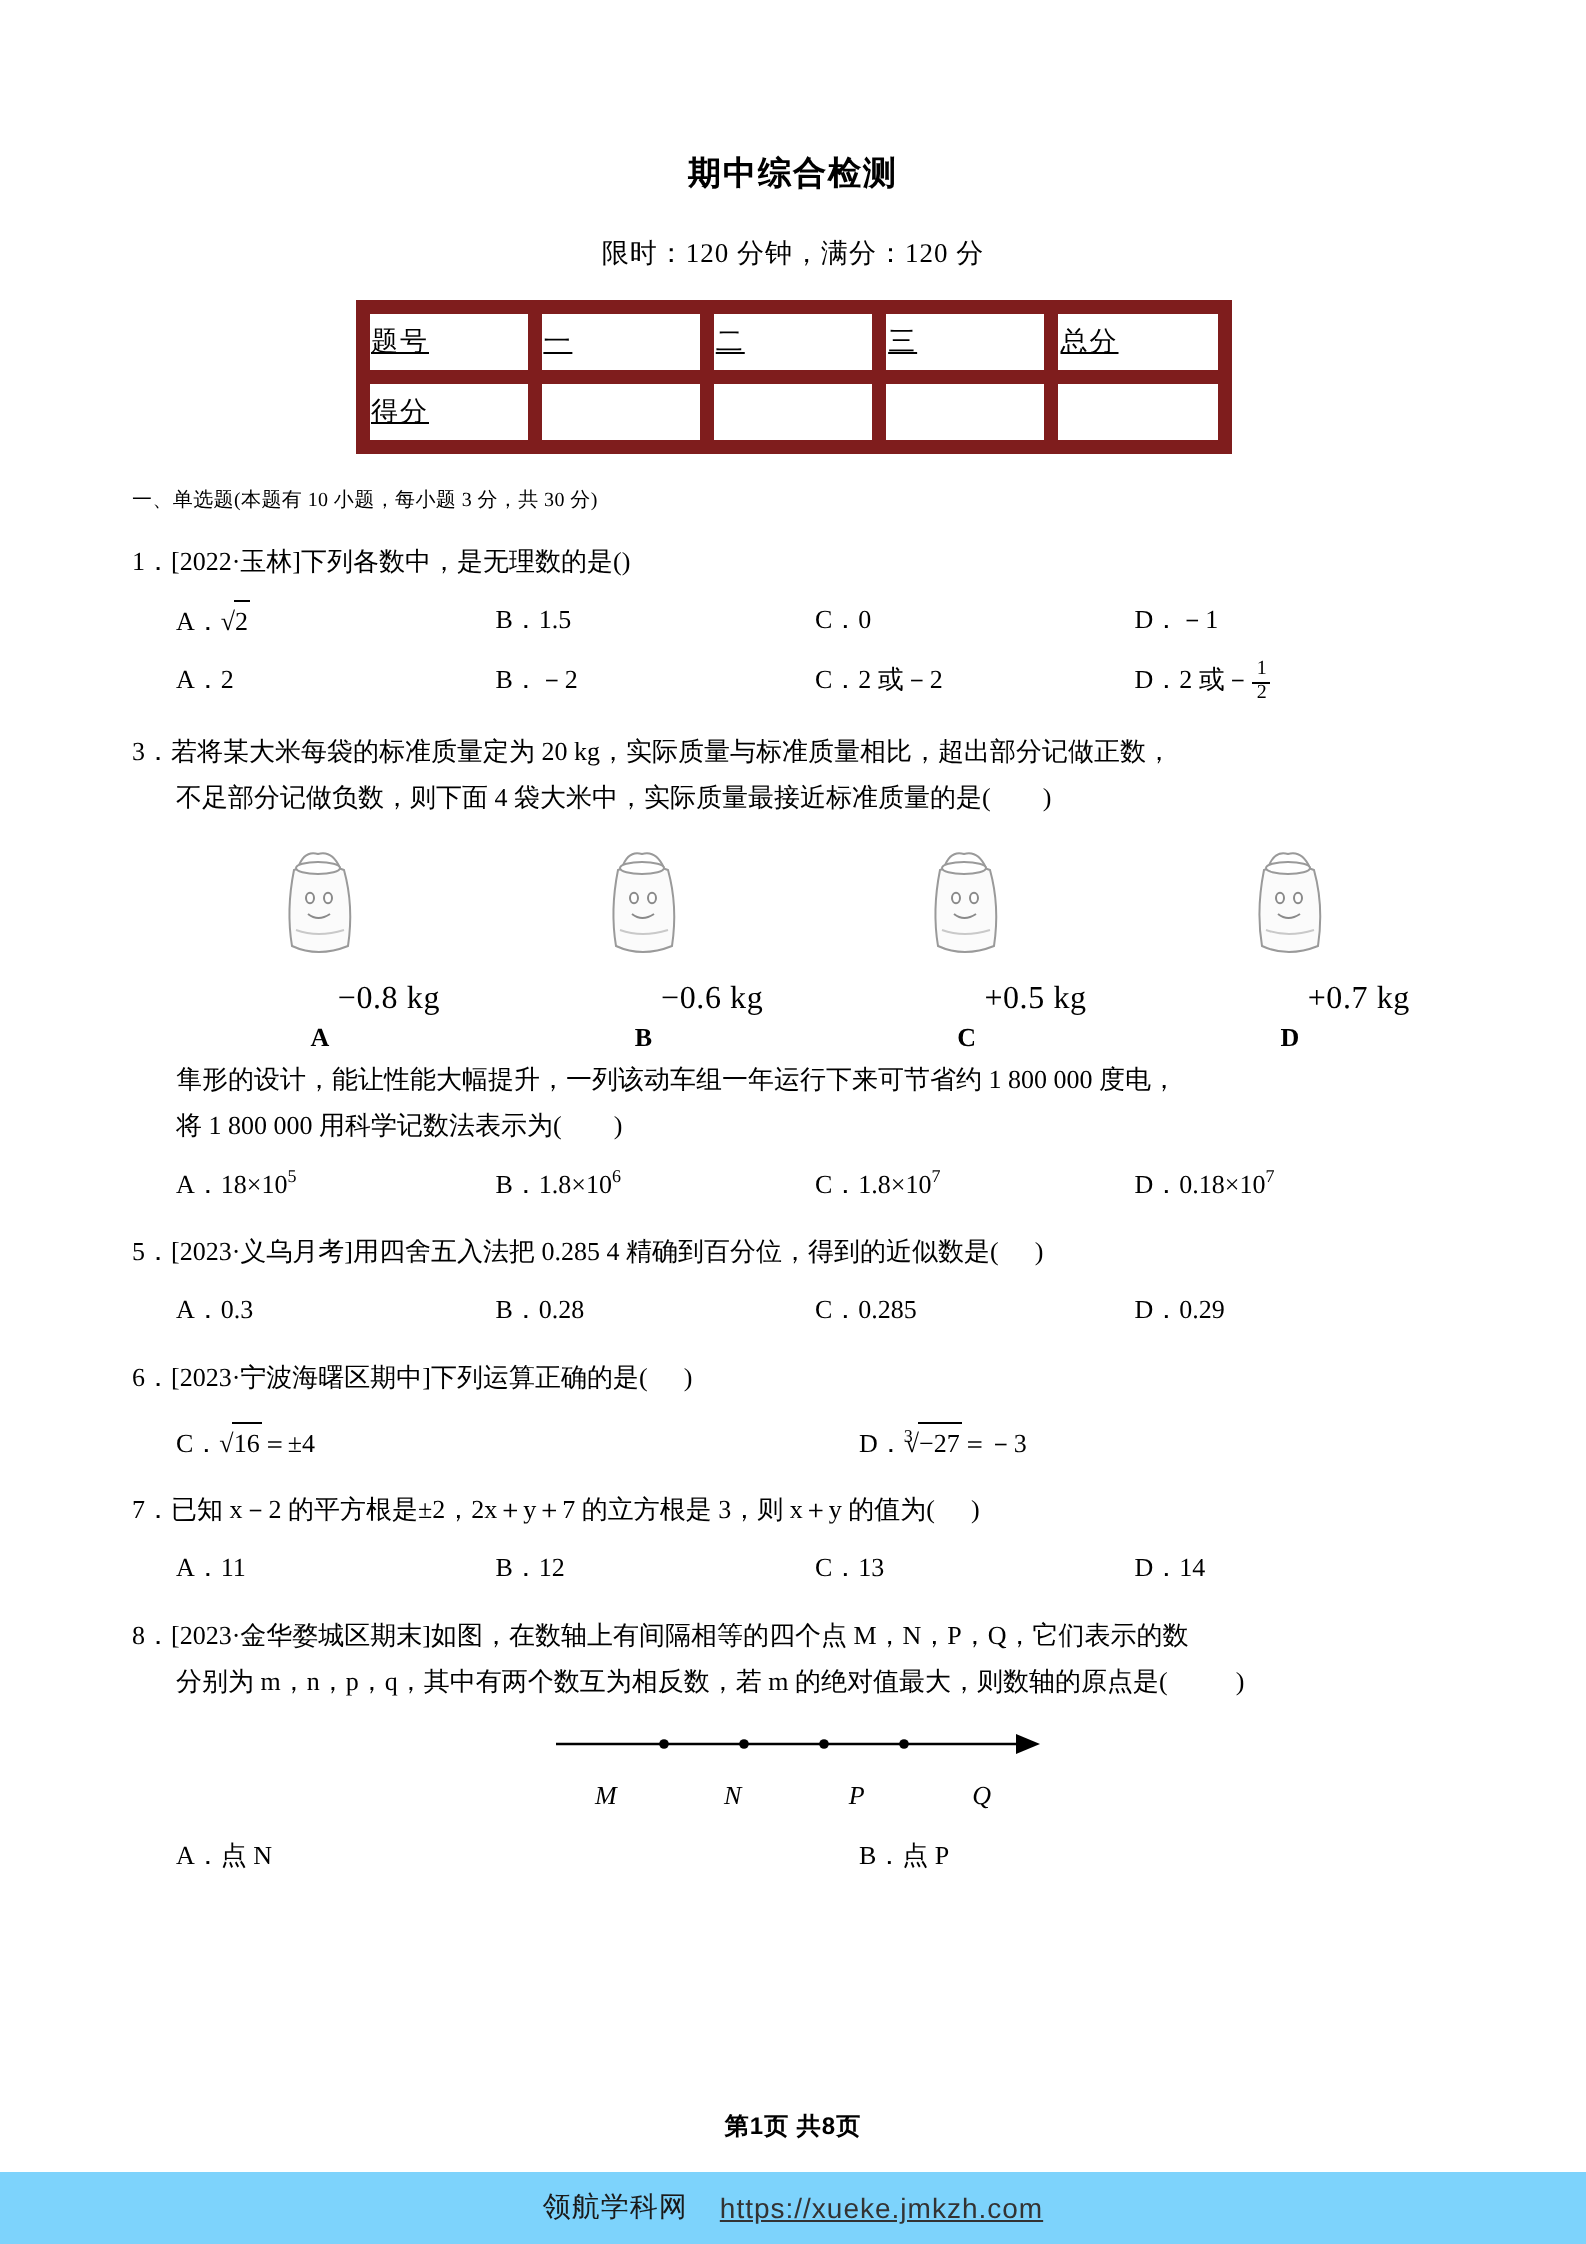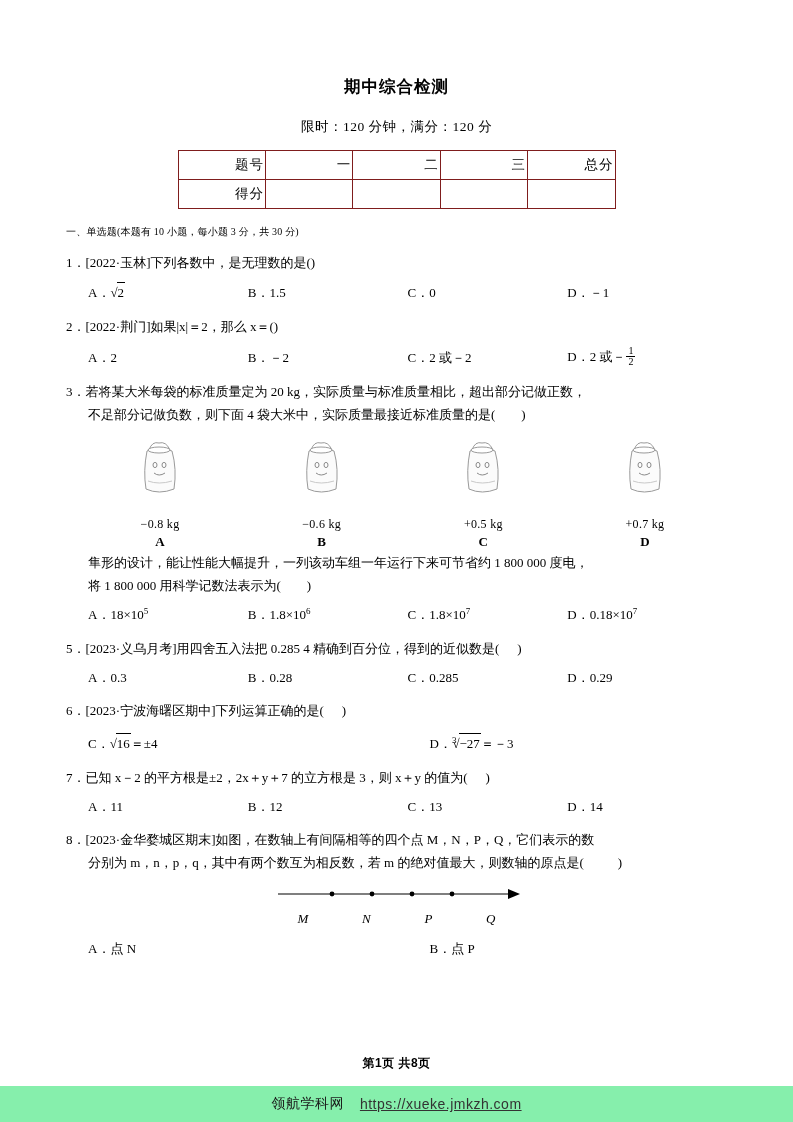--- a/index.html
+++ b/index.html
@@ -30,25 +30,26 @@
     font-size:13.5px;
     margin-top:20px;
     letter-spacing:0.5px;
   }
   table.score {
     margin: 14px auto 0 auto;
     border-collapse: collapse;
     width: 438px;
   }
   table.score td {
-    border:1px solid #7f1d1d;
+    border:7px solid #7f1d1d;
     height:26px;
-    text-align:right;
+    text-align:left;
     font-size:13.5px;
     letter-spacing:1px;
+    text-decoration:underline;
   }
   table.score td.lbl { width:88px; }
   table.score td.col { width:88px; }
 
   .sec-head {
     font-size:10px;
     margin-top:16px;
     letter-spacing:0.2px;
   }
   .q {
@@ -59,21 +60,21 @@
   }
   .opts {
     display:flex;
     font-size:13px;
     margin-top:9px;
     line-height:1.5;
   }
   .opts .op { }
   .opt4 .op { width:25%; }
   .opt2 .op { width:50%; }
-  .indent { padding-left:22px;align-items:flex-end; }
+  .indent { padding-left:22px; }
 
   
   .sqrt { display:inline-block; white-space:nowrap; }
   .sqrt > .sign { display:inline-block; }
   .sqrt > .rad {
     display:inline-block;
     border-top:1px solid #000;
     padding:0 1px 0 1px;
     margin-left:-1px;
   }
@@ -95,21 +96,21 @@
 
   
   .bags {
     margin-top:10px;
     display:flex;
     justify-content:space-between;
     padding:0 22px 0 34px;
   }
   .bag { width:120px; text-align:center; }
   .bagimg { height:62px; position:relative; display:flex; justify-content:center; align-items:flex-end;}
-  .bag-label { font-size:12px; margin-top:20px; letter-spacing:0.3px;}
+  .bag-label { font-size:16px; margin-top:10px; letter-spacing:0.3px;text-align:right;}
   .bag-letter { font-size:13px; font-weight:bold; margin-top:2px; font-family:"Liberation Serif",serif;}
 
   
   .numline { margin-top:10px; display:flex; justify-content:center; }
   .nl-wrap { width:250px; }
   .nl-labels { display:flex; justify-content:space-between; font-size:13px; font-style:italic; padding:2px 26px 0 26px;}
 
   .footer-page {
     position:absolute;
     left:0; right:0;
@@ -117,21 +118,21 @@
     text-align:center;
     font-size:12px;
     font-family:"Liberation Sans","DejaVu Sans",sans-serif;
     letter-spacing:0.5px;
     font-weight:bold;
   }
   .footer-bar {
     position:absolute;
     left:0; right:0; top:1086px;
     height:36px;
-    background:#86efac;
+    background:#7dd3fc;
     display:flex;
     align-items:center;
     justify-content:center;
     font-size:14px;
     font-family:"Liberation Sans","DejaVu Sans",sans-serif;
     color:#333;
     letter-spacing:0.5px;
   }
   .footer-bar .brand { color:#1a1a1a; }
   .footer-bar .url { color:#333; margin-left:16px;text-decoration:underline; }
@@ -169,23 +170,20 @@
   <div class="q">
     <span>1．</span><span>[2022·玉林]下列各数中，是无理数的是(</span><span>)</span>
   </div>
   <div class="opts opt4 indent">
     <div class="op"><span>A．</span><span class="sqrt"><span class="sign">√</span><span class="rad">2</span></span></div>
     <div class="op">B．1.5</div>
     <div class="op">C．0</div>
     <div class="op">D．－1</div>
   </div>
 
-  <div class="q">
-    <span>2．</span><span>[2022·荆门]如果|x|＝2，那么 x＝(</span><span>)</span>
-  </div>
   <div class="opts opt4 indent">
     <div class="op">A．2</div>
     <div class="op">B．－2</div>
     <div class="op">C．2 或－2</div>
     <div class="op"><span>D．2 或－</span><span class="frac"><span class="n">1</span><span class="d">2</span></span></div>
   </div>
 
   <div class="q">
     <span>3．</span><span>若将某大米每袋的标准质量定为 20 kg，实际质量与标准质量相比，超出部分记做正数，</span>
   </div>

